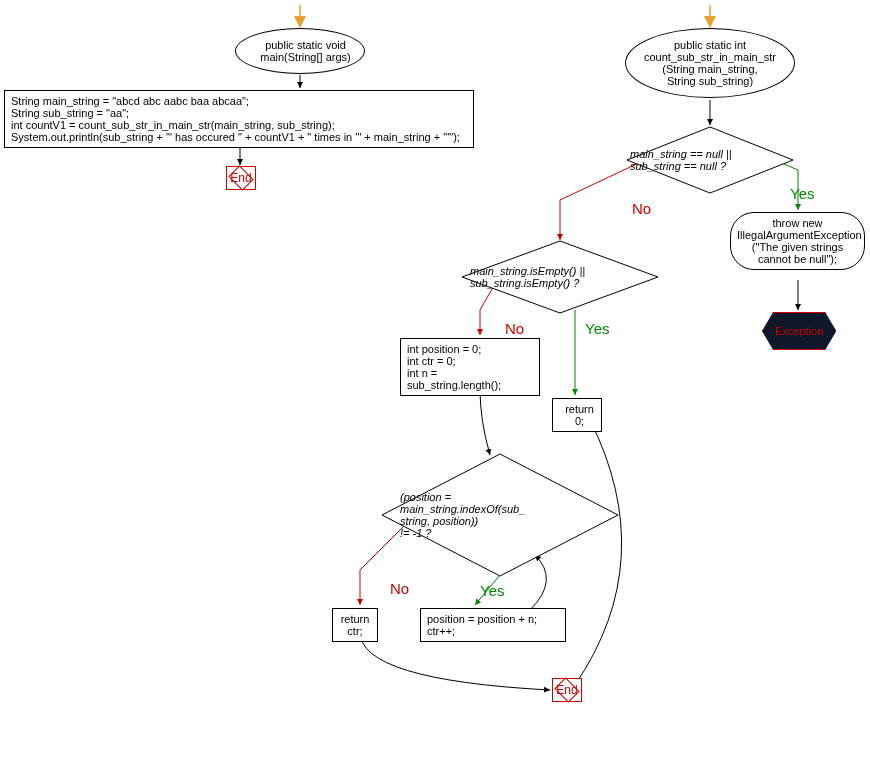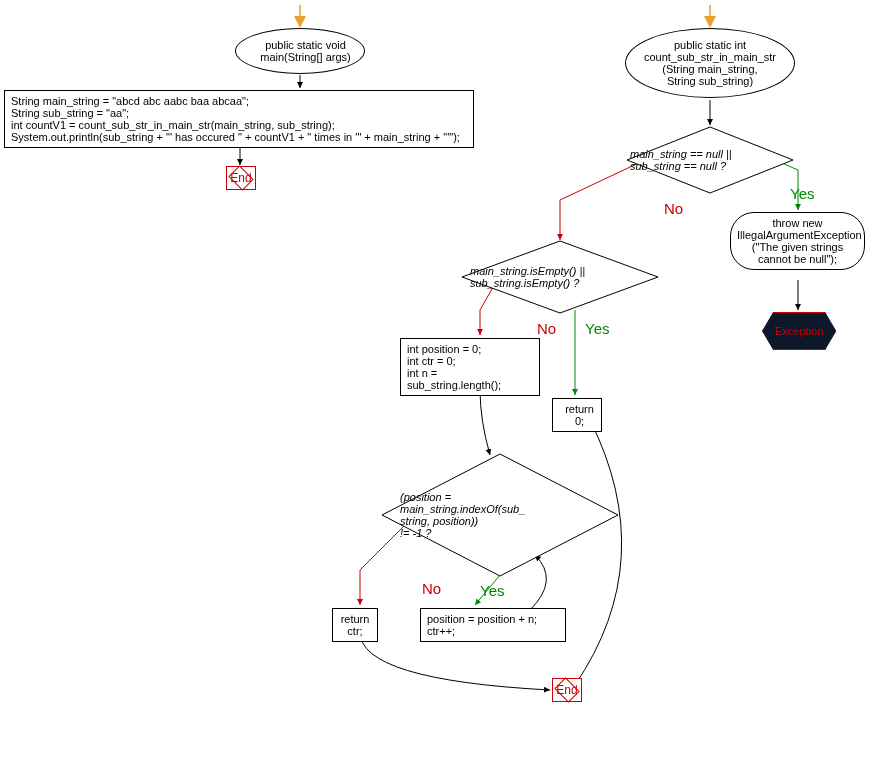--- a/index.html
+++ b/index.html
@@ -69,21 +69,21 @@
     border: 1px solid #c00;
     color: #c00;
     padding: 12px 12px;
     background: #0f172a;
     clip-path: polygon(15% 0, 85% 0, 100% 50%, 85% 100%, 15% 100%, 0 50%);
   }
   .edge-label {
     position: absolute;
     font-size: 15px;
   }
-  .edge-no { color: #c00; margin-left: 32px; }
+  .edge-no { color: #c00; }
   .edge-yes { color: #080; }
   svg.edges {
     position: absolute;
     top: 0; left: 0;
     width: 870px;
     height: 764px;
     pointer-events: none;
   }
 </style>
 </head>

